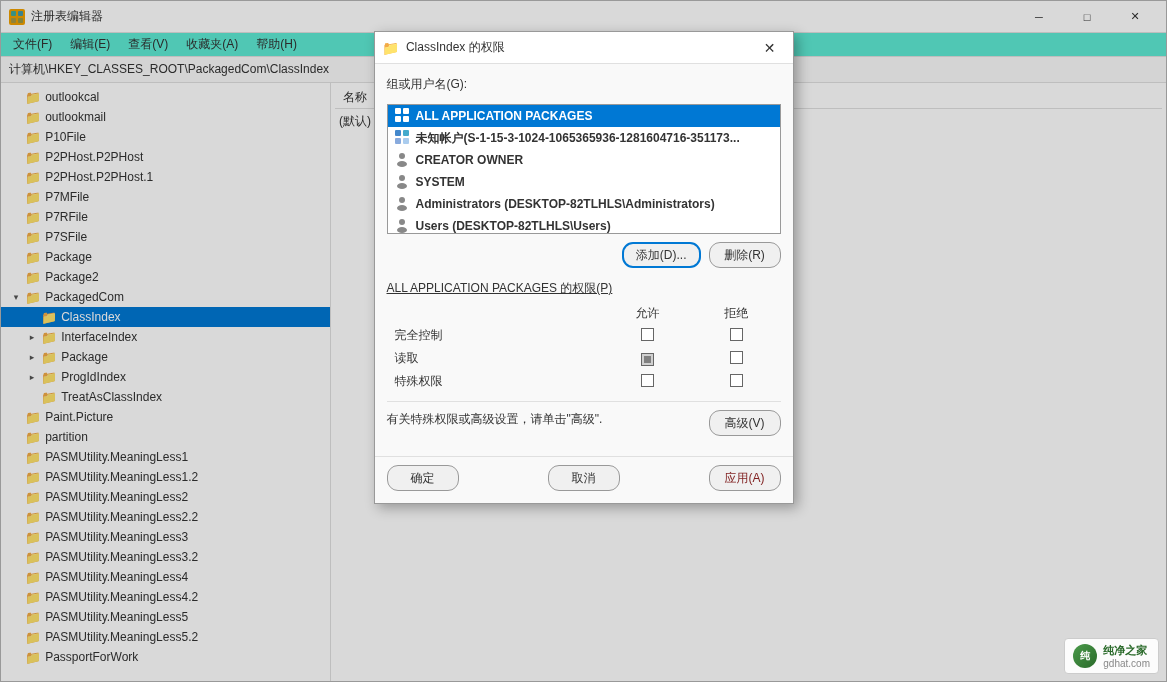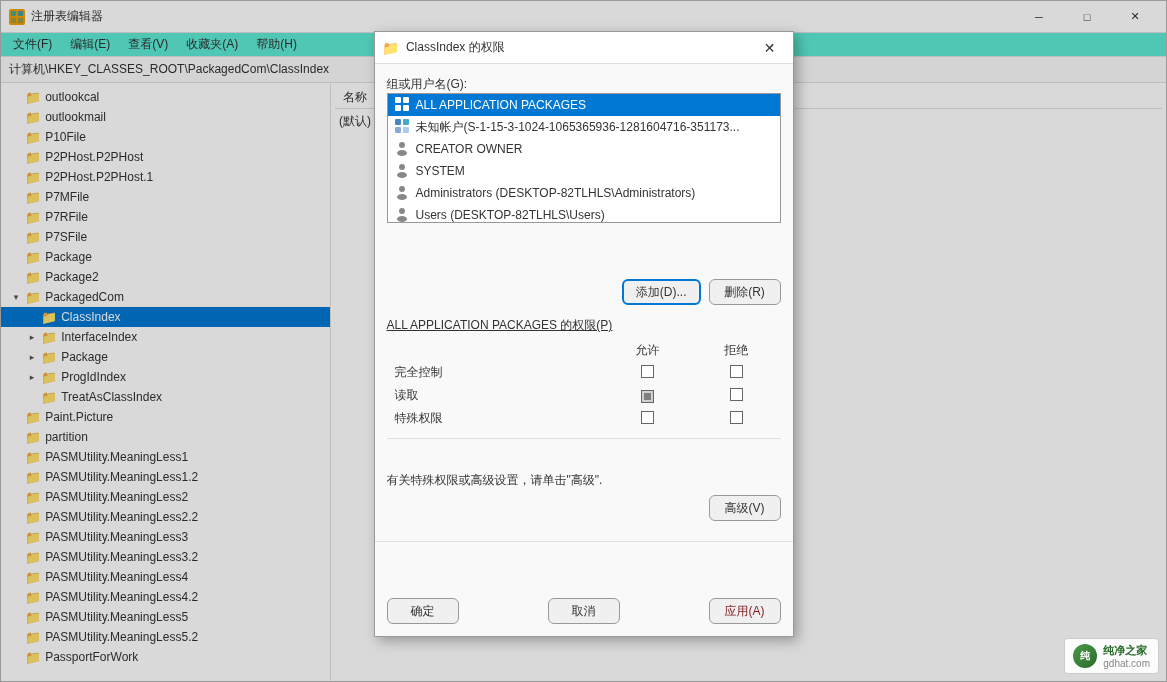--- a/index.html
+++ b/index.html
@@ -251,39 +251,40 @@
 
     
     .dialog-content {
       padding: 12px;
       flex: 1;
     }
 
     .section-label {
       font-size: 12px;
       color: #333;
-      margin-bottom: 0;
+      margin-bottom: 11px;
     }
 
     .user-list {
       border: 1px solid #999;
       background: white;
       height: 130px;
       overflow-y: auto;
       margin-bottom: 8px;
     }
     .user-list-item {
       display: flex;
       align-items: center;
       height: 22px;
       padding: 0 6px;
       cursor: pointer;
       font-size: 12px;
       color: #333;
       gap: 6px;
+      font-weight: bold;
     }
     .user-list-item.selected { background: #0078d4; color: white; }
 
     .btn-row {
       display: flex;
       gap: 8px;
       margin-bottom: 12px;
       justify-content: flex-end;
     }
 
@@ -292,22 +293,21 @@
       height: 26px;
       padding: 0 12px;
       font-size: 12px;
       background: #f0f0f0;
       border: 1px solid #999;
       cursor: pointer;
       color: #333;
       display: flex;
       align-items: center;
       justify-content: center;
-      border-radius: 6px;
-      margin-top: 48px;
+      border-radius: 11px;
     }
     .btn.primary {
       background: #f0f0f0;
       border: 2px solid #0078d4;
     }
 
     
     .perm-label {
       font-size: 12px;
       color: #333;

